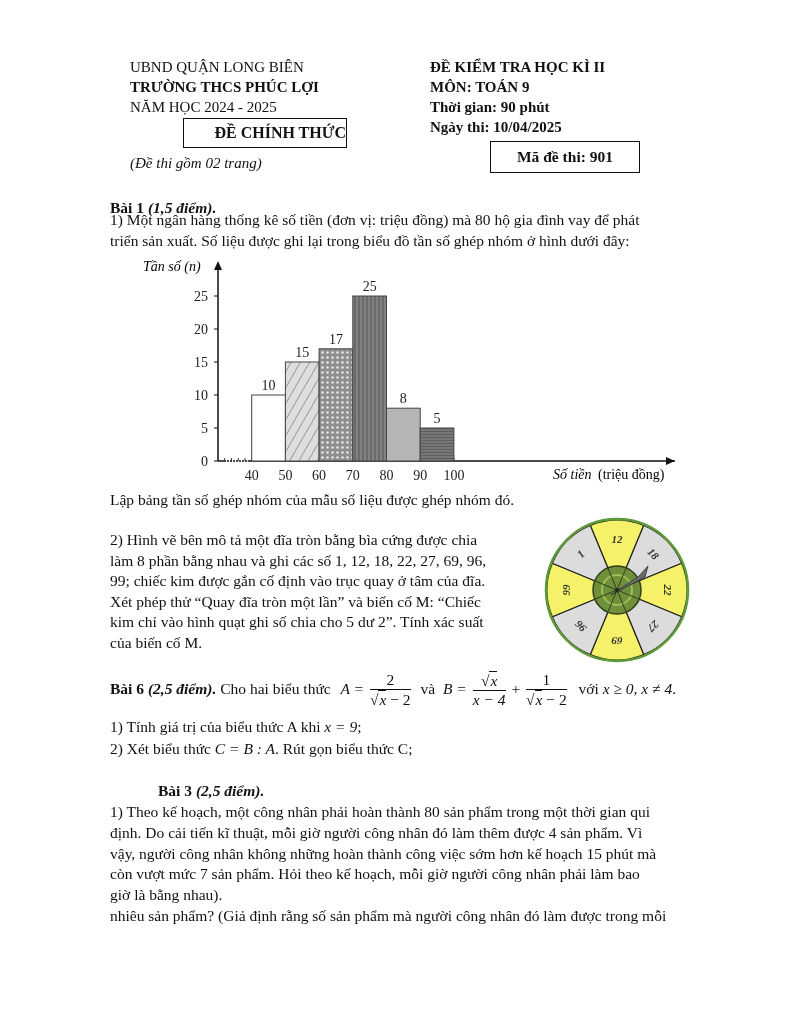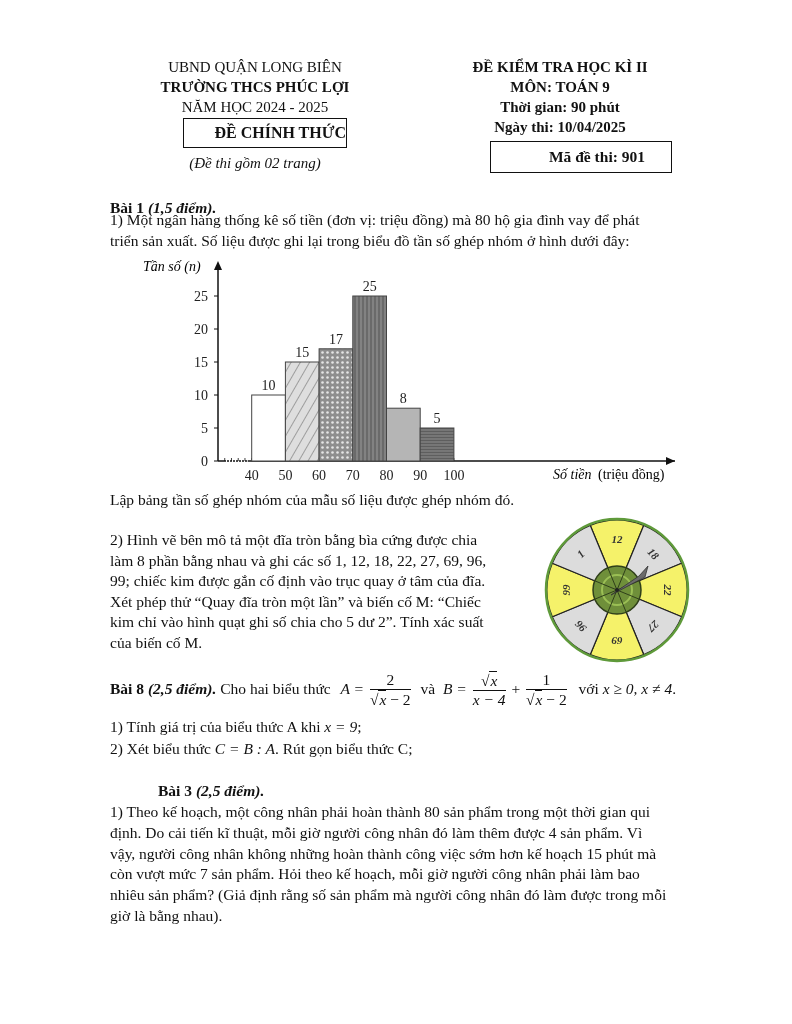--- a/index.html
+++ b/index.html
@@ -1,19 +1,19 @@
 <!DOCTYPE html>
 <html><head>
 <meta charset="utf-8">
 <style>
   html,body{margin:0;padding:0;background:#fff;}
   body{width:792px;height:1024px;position:relative;overflow:hidden;
        font-family:"Liberation Serif","DejaVu Serif",serif;color:#111;font-size:15.5px;}
   .abs{position:absolute;}
-  .hdr{text-align:center;line-height:20px;font-size:15px;}
+  .hdr{text-align:left;line-height:20px;font-size:15px;}
   .b{font-weight:bold;}
   .i{font-style:italic;}
   .box{border:1px solid #111;}
   .para{position:absolute;left:110px;width:600px;line-height:20.5px;text-align:justify;}
   .line{white-space:nowrap;}
   .frac{display:inline-block;vertical-align:middle;text-align:center;font-style:italic;margin:0 2px;}
   .frac .num{display:block;border-bottom:1px solid #111;padding:0 3px;line-height:18px;}
   .frac .den{display:block;line-height:18px;}
   .sqrt{display:inline-block;border-top:1px solid #111;padding-left:1px;}
   .math{font-style:italic;}
@@ -31,21 +31,21 @@
   <span>ĐỀ CHÍNH THỨC</span>
 </div>
 <div class="abs i hdr" style="left:130px;top:153px;width:250px;">(Đề thi gồm 02 trang)</div>
 
 <div class="abs hdr b" style="left:430px;top:57px;width:260px;">
   <div>ĐỀ KIỂM TRA HỌC KÌ II</div>
   <div>MÔN: TOÁN 9</div>
   <div>Thời gian: 90 phút</div>
   <div>Ngày thi: 10/04/2025</div>
 </div>
-<div class="abs box b" style="left:490px;top:141px;width:148px;height:30px;line-height:30px;text-align:center;font-size:15.5px;padding-left:32px;">
+<div class="abs box b" style="left:490px;top:141px;width:148px;height:30px;line-height:30px;text-align:center;font-size:15.5px;">
   <span>Mã đề thi: 901</span>
 </div>
 
 <div class="para" style="top:174px;margin-top:24px;">
   <span class="b">Bài 1</span>
   <span class="b i">(1,5 điểm).</span>
 </div>
 <div class="para" style="top:210px;">
   <div class="line">1) Một ngân hàng thống kê số tiền (đơn vị: triệu đồng) mà 80 hộ gia đình vay để phát</div>
   <div class="line">triển sản xuất. Số liệu được ghi lại trong biểu đồ tần số ghép nhóm ở hình dưới đây:</div>
@@ -195,21 +195,21 @@
       <line x1="0" y1="0" x2="9.184402376762156" y2="22.17310878027088" stroke="#2f3f1a" stroke-width="1"></line>
       <line x1="0" y1="0" x2="-9.184402376762154" y2="22.17310878027088" stroke="#2f3f1a" stroke-width="1"></line>
       <line x1="0" y1="0" x2="-22.17310878027088" y2="9.184402376762158" stroke="#2f3f1a" stroke-width="1"></line>
       <line x1="0" y1="0" x2="-22.173108780270887" y2="-9.184402376762142" stroke="#2f3f1a" stroke-width="1"></line>
     </g>
   <path d="M -6 5 L 28 -13 L 31 -24 L 22 -14 Z" fill="#6b6b6b" stroke="#333" stroke-width="0.8"></path>
   <circle cx="0" cy="0" r="2" fill="#222"></circle>
 </svg>
 
 <div class="abs" style="left:110px;top:668px;width:610px;height:42px;white-space:nowrap;line-height:42px;">
-  <span class="b">Bài 8</span>
+  <span class="b">Bài 6</span>
   <span class="b i">(2,5 điểm).</span>
   <span>Cho hai biểu thức</span>
   <span class="math" style="margin-left:6px;">A =</span>
   <span class="frac">
     <span class="num" style="font-style:normal;">2</span>
     <span class="den">√<span class="sqrt">x</span><span style="font-style:normal;"> − 2</span></span>
   </span>
   <span style="margin:0 4px;">và</span>
   <span class="math">B =</span>
   <span class="frac">
@@ -238,15 +238,15 @@
 
 <div class="para" style="top:781px;margin-left:48px;">
   <span class="b">Bài 3</span>
   <span class="b i">(2,5 điểm).</span>
 </div>
 <div class="para" style="top:802px;line-height:20.8px;">
   <div class="line">1) Theo kế hoạch, một công nhân phải hoàn thành 80 sản phẩm trong một thời gian qui</div>
   <div class="line">định. Do cải tiến kĩ thuật, mỗi giờ người công nhân đó làm thêm được 4 sản phẩm. Vì</div>
   <div class="line">vậy, người công nhân không những hoàn thành công việc sớm hơn kế hoạch 15 phút mà</div>
   <div class="line">còn vượt mức 7 sản phẩm. Hỏi theo kế hoạch, mỗi giờ người công nhân phải làm bao</div>
+  <div class="line">giờ là bằng nhau).</div>
   <div class="line">nhiêu sản phẩm? (Giả định rằng số sản phẩm mà người công nhân đó làm được trong mỗi</div>
-  <div class="line">giờ là bằng nhau).</div>
 </div>
 
 </body></html>

